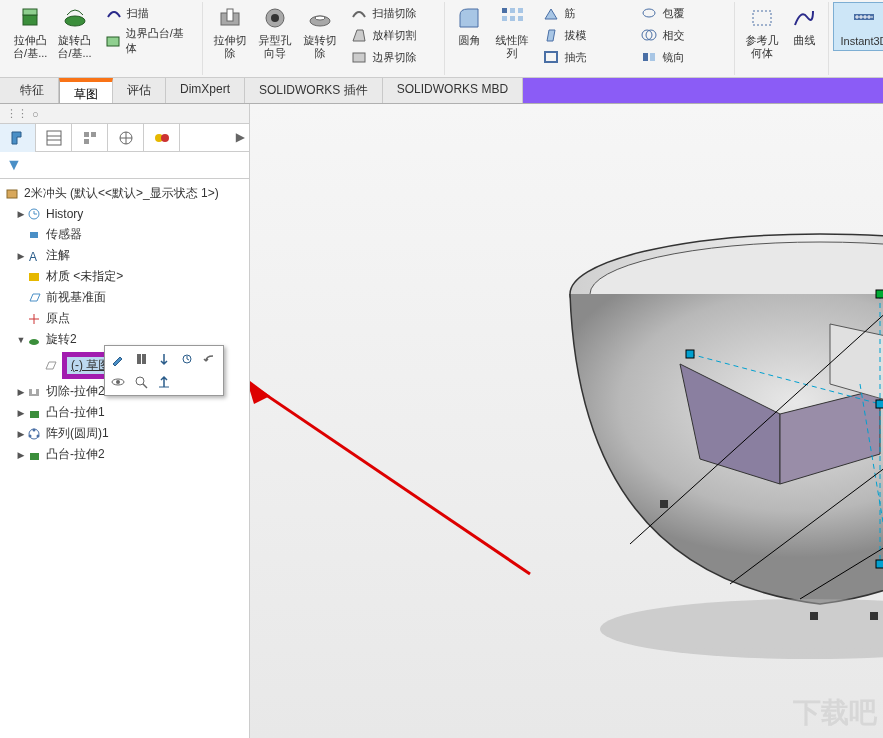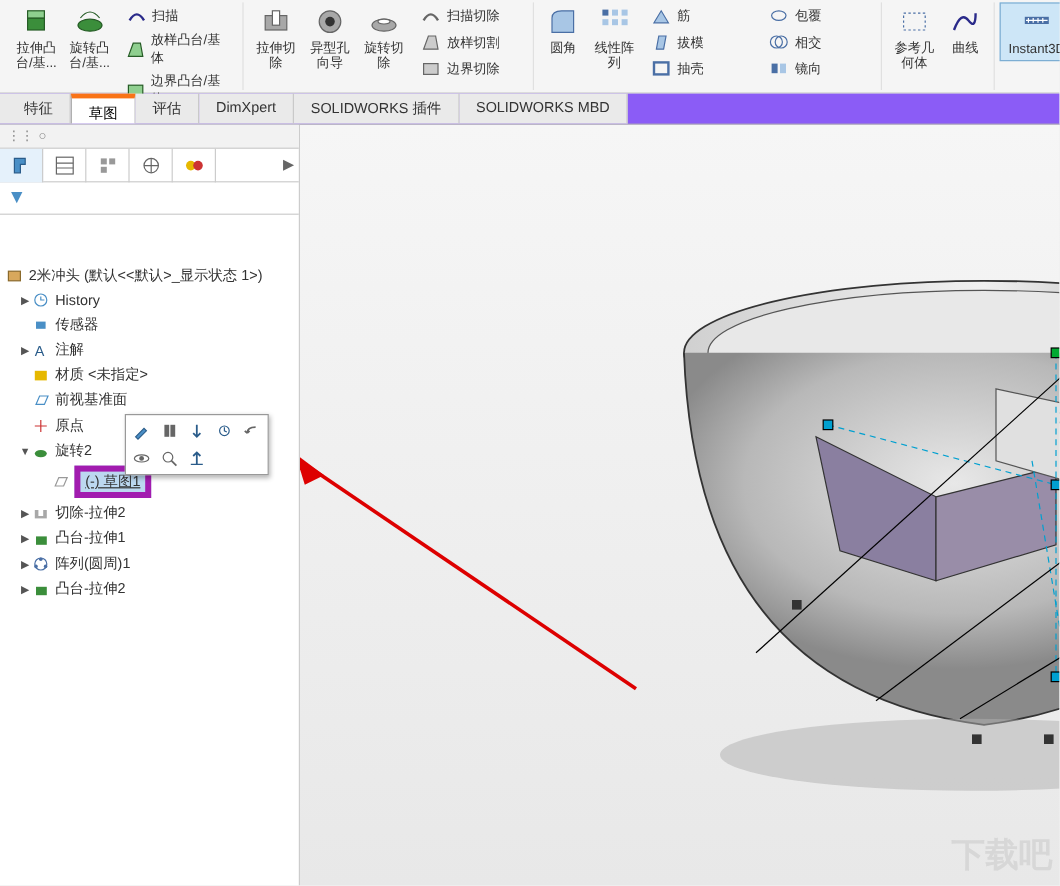--- a/index.html
+++ b/index.html
@@ -18,21 +18,21 @@
   .tab { padding: 4px 14px; font-size: 12px; color: #333; border-right: 1px solid #c9c9c9; cursor: pointer; background: #eaeaea; }
   .tab:first-child { padding-left: 20px; }
   .tab.active { background: #fff; border-top: 4px solid #f97316; border-left: 1px solid #b0b0b0; color: #000; }
   .content { display: flex; height: calc(100% - 104px); }
   .sidebar { width: 250px; background: #fff; border-right: 1px solid #ccc; display: flex; flex-direction: column; }
   .side-tabs { display: flex; border-bottom: 1px solid #ccc; position: relative; height: 28px; }
   .side-tab { flex: 0 0 36px; height: 28px; display: flex; align-items: center; justify-content: center; border-right: 1px solid #ccc; cursor: pointer; }
   .side-tab.active { background: #e5f1fb; }
   .side-arrow { position: absolute; right: 4px; top: 6px; font-size: 12px; color: #666; }
   .filter-row { padding: 4px 6px; border-bottom: 1px solid #ccc; }
-  .tree { flex: 1; overflow: auto; padding: 4px 0; margin-top: 36px; }
+  .tree { flex: 1; overflow: auto; padding: 4px 0; }
   .tree-row { display: flex; align-items: center; padding: 2px 4px; font-size: 12px; color: #333; white-space: nowrap; }
   .tree-row .caret { width: 10px; font-size: 9px; color: #555; text-align: center; }
   .tree-row .ico { width: 18px; height: 16px; display:flex;align-items:center;justify-content:center; margin-right: 2px; }
   .tree-row.indent1 { padding-left: 16px; }
   .tree-row.indent2 { padding-left: 32px; }
   .tree-row.selected .txt-box { background: #bcd8f0; border: 5px solid #a21caf; padding: 0 4px; text-decoration: underline; }
   .canvas { flex: 1; position: relative; background: linear-gradient(#f6f6f6, #e8e8e8); overflow: hidden; }
   .context-popup { position: absolute; left: 104px; top: 345px; background: #fff; border: 1px solid #999; box-shadow: 2px 2px 4px rgba(0,0,0,.3); padding: 3px; display:flex; flex-direction: column; gap: 3px; }
   .popup-row { display: flex; gap: 3px; }
   .popup-btn { width: 20px; height: 20px; display:flex;align-items:center;justify-content:center;border:1px solid transparent; }
@@ -70,28 +70,20 @@
           <span class="ico">
             <svg class="ic" width="16" height="16">
               <path d="M2 12 Q8 2 14 12" fill="none" stroke="#2a2a8a" stroke-width="2"></path>
             </svg>
           </span>
           <span class="lbl">扫描</span>
         </div>
       <div class="small-btn">
           <span class="ico">
             <svg class="ic" width="16" height="16">
-              <path d="M2 14 L6 3 L12 3 L14 14 Z" fill="#8fcf8f" stroke="#265c26"></path>
-            </svg>
-          </span>
-          <span class="lbl">放样凸台/基体</span>
-        </div>
-      <div class="small-btn">
-          <span class="ico">
-            <svg class="ic" width="16" height="16">
               <rect x="2" y="4" width="12" height="9" fill="#8fcf8f" stroke="#265c26"></rect>
             </svg>
           </span>
           <span class="lbl">边界凸台/基体</span>
         </div>
     </div>
   </div>
   <div class="ribbon-group">
     <div class="big-btn">
       <span class="ico">

